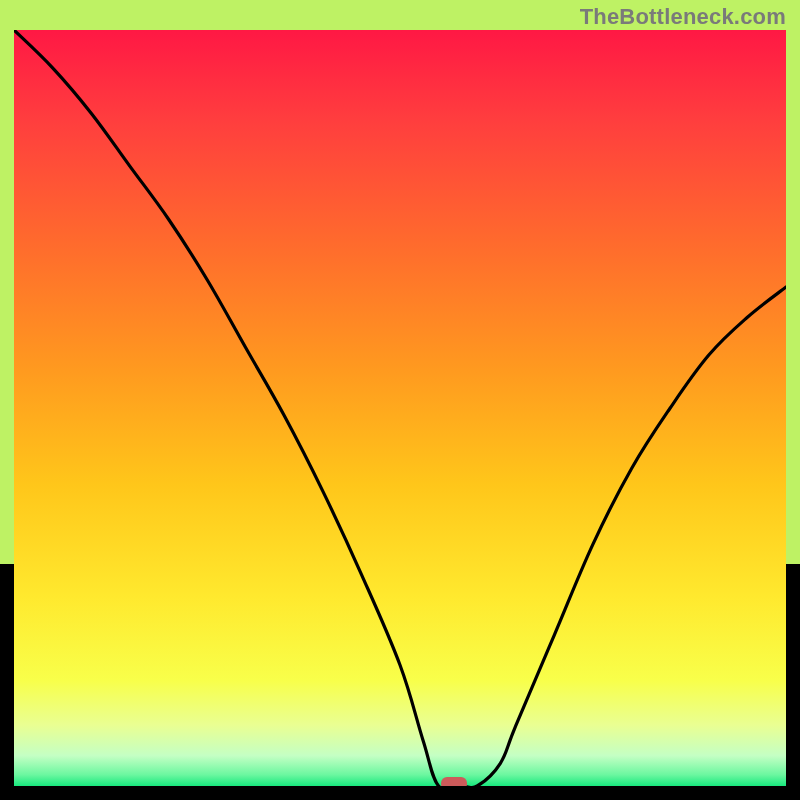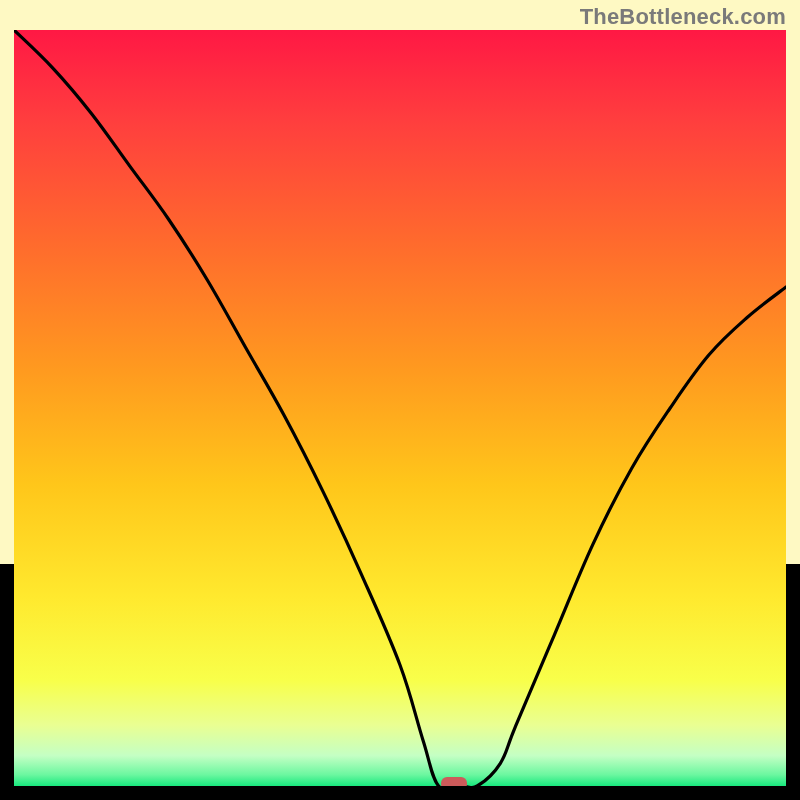--- a/index.html
+++ b/index.html
@@ -9,21 +9,21 @@
     height: 800px;
     background: #000;
     overflow: hidden;
   }
   .frame {
     position: absolute;
     left: 0;
     top: 0;
     width: 800px;
     height: 564px;
-    background: #fef9c3;
+    background: #bef264;
   }
   .plot {
     position: absolute;
     left: 14px;
     top: 30px;
     width: 772px;
     height: 756px;
     overflow: hidden;
   }
   .watermark {

